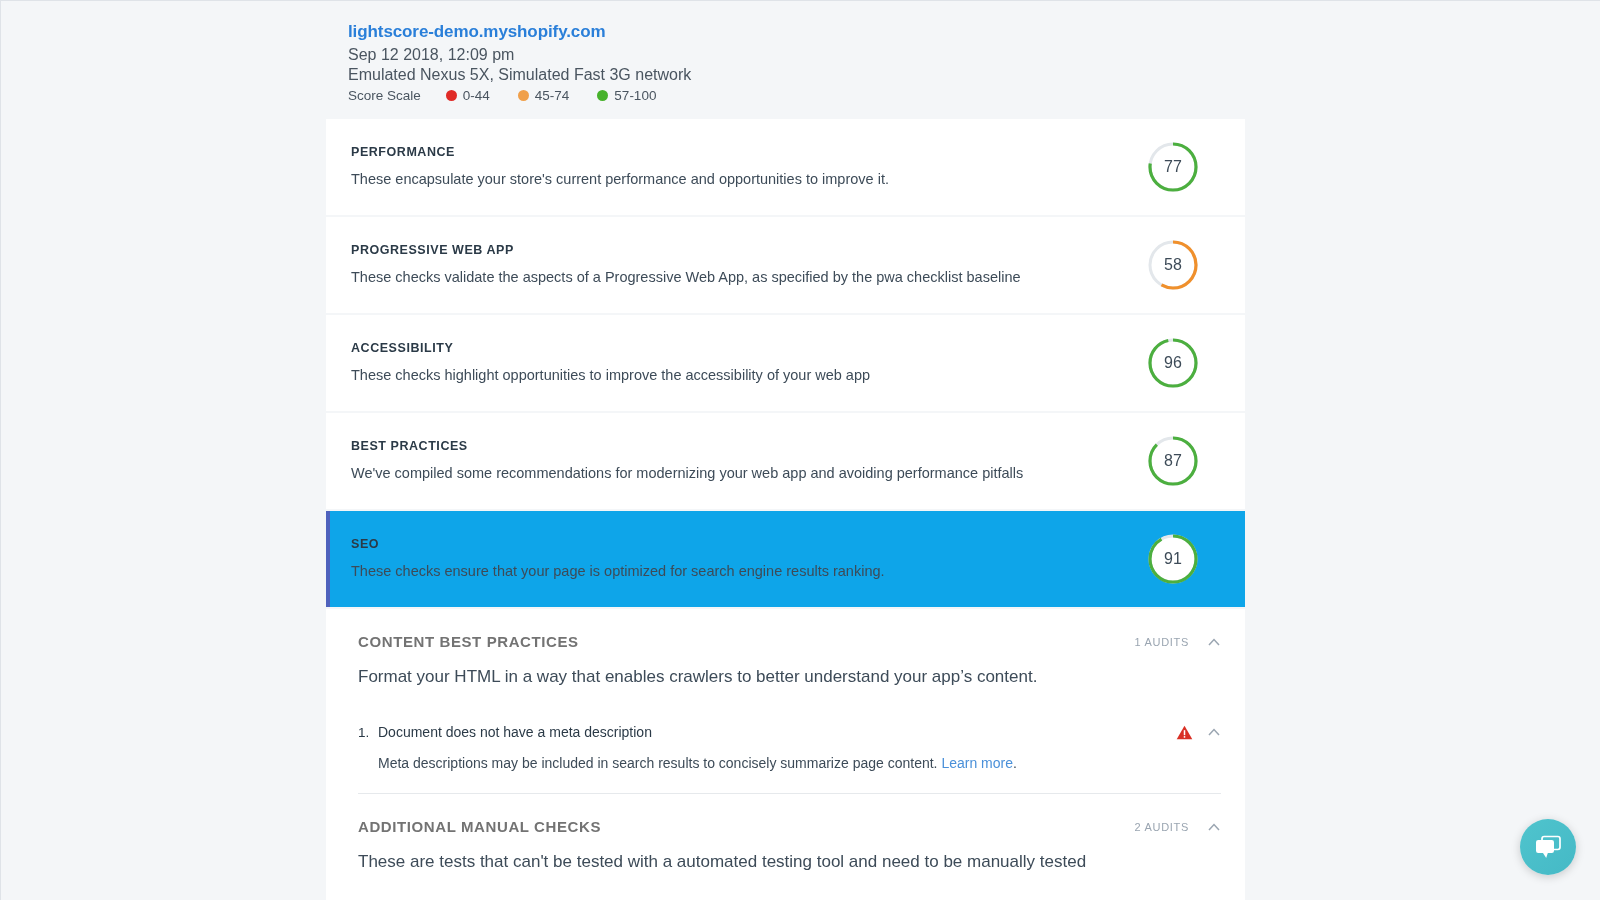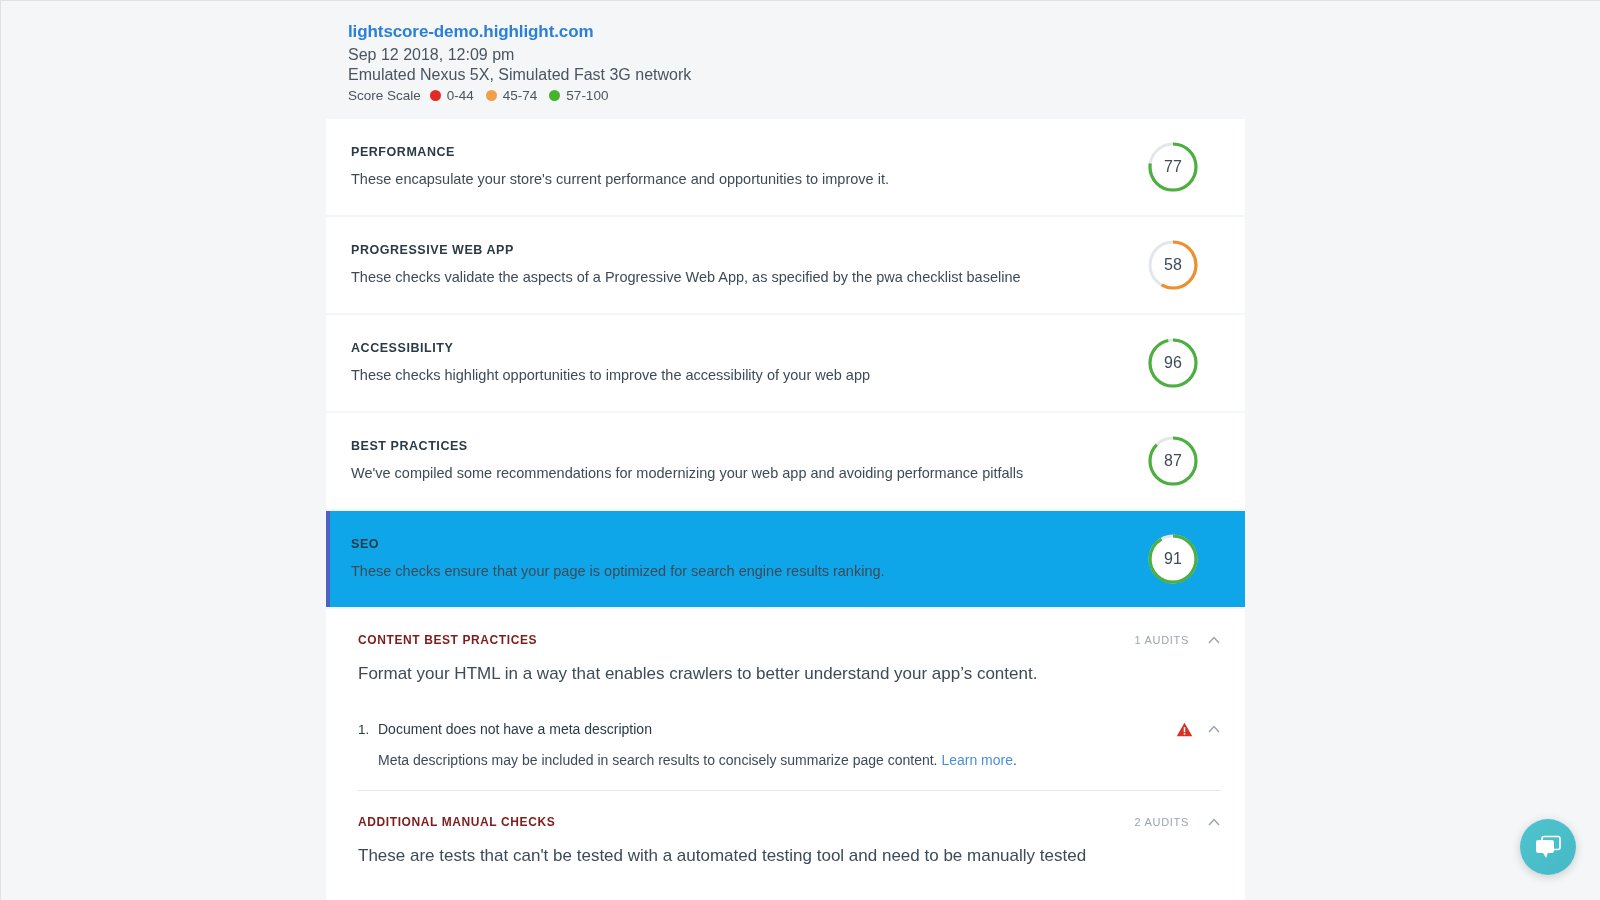--- a/index.html
+++ b/index.html
@@ -40,21 +40,21 @@
     color: #4a5560;
     line-height: 20.3px;
     white-space: nowrap;
   }
   .score-scale-row {
     display: flex;
     align-items: center;
     font-size: 13.5px;
     color: #4a5560;
     line-height: 20.3px;
-    gap: 0;
+    gap: 16px;
   }
   .scale-label { margin-right: 9px; }
   .scale-item {
     display: flex;
     align-items: center;
     margin-right: 12px;
     text-align: right;
   }
   .scale-dot {
     width: 11px;
@@ -127,25 +127,25 @@
     padding: 0 24px 0 32px;
     margin-top: 0;
   }
   .audit-group { padding-top: 24px; }
   .audit-group-head {
     display: flex;
     align-items: center;
     justify-content: space-between;
   }
   .audit-group-title {
-    font-size: 12px;
+    font-size: 15px;
     font-weight: bold;
     letter-spacing: 0.6px;
     text-transform: uppercase;
-    color: #7f1d1d;
+    color: #737373;
   }
   .audit-count-wrap {
     display: flex;
     align-items: center;
     gap: 18px;
   }
   .audit-count {
     font-size: 11px;
     letter-spacing: 0.7px;
     color: #9aa5b1;
@@ -215,21 +215,21 @@
     box-shadow: 0 2px 10px rgba(0,0,0,0.18);
     display: flex;
     align-items: center;
     justify-content: center;
   }
 </style>
 </head>
 <body>
 
 <div class="report-header">
-  <a href="#" class="report-url">lightscore-demo.highlight.com</a>
+  <a href="#" class="report-url">lightscore-demo.myshopify.com</a>
   <div class="report-meta">Sep 12 2018, 12:09 pm</div>
   <div class="report-meta">Emulated Nexus 5X, Simulated Fast 3G network</div>
   <div class="score-scale-row">
     <span class="scale-label">Score Scale</span>
     <span class="scale-item">
       <span class="scale-dot" style="background: rgb(224, 43, 39);"></span>
       <span>0-44</span>
     </span>
     <span class="scale-item">
       <span class="scale-dot" style="background: rgb(240, 160, 75);"></span>

